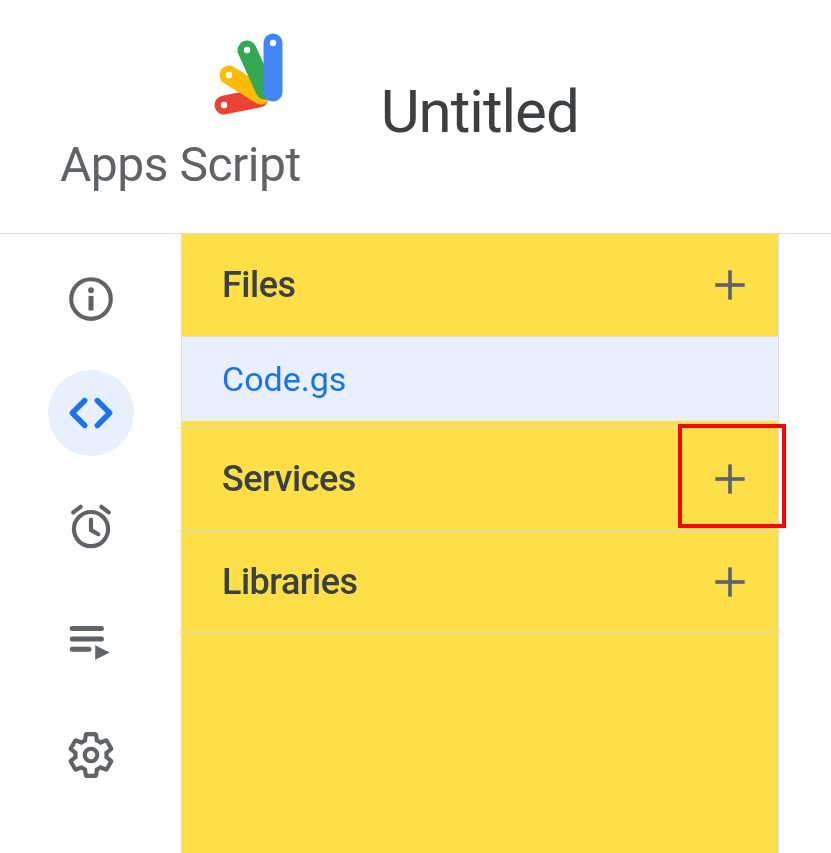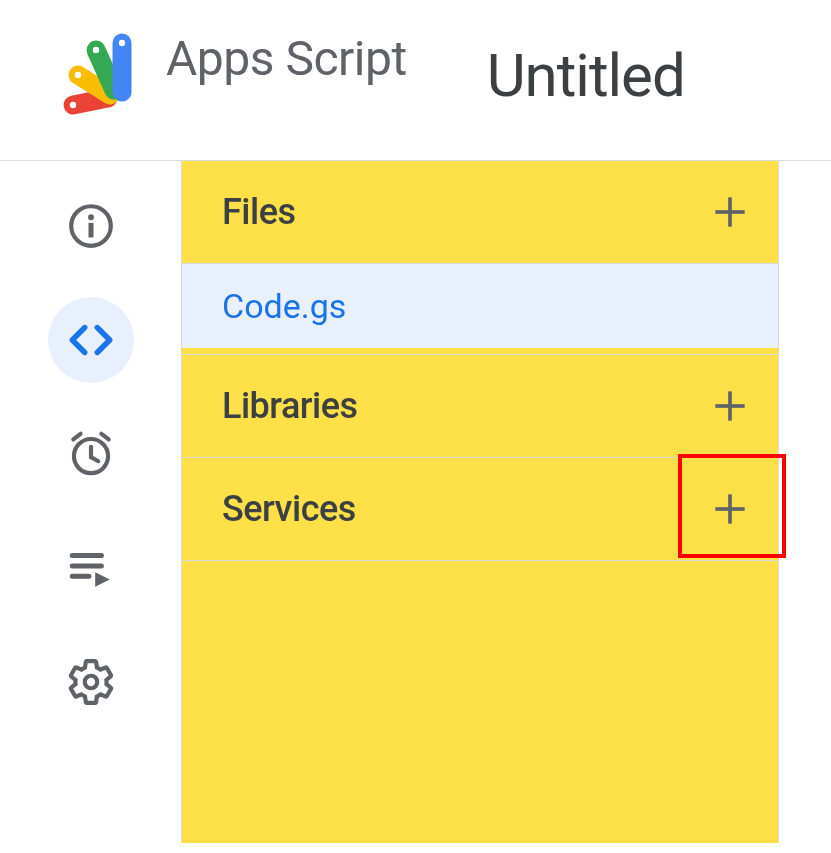--- a/index.html
+++ b/index.html
@@ -4,21 +4,21 @@
 <style>
   * { box-sizing: border-box; margin: 0; padding: 0; }
   html, body { width: 831px; height: 853px; font-family: 'Google Sans', 'Roboto', Arial, sans-serif; background: #fff; overflow: hidden; }
 
   .header {
     display: flex;
     align-items: center;
     padding: 30px 40px 40px 60px;
     gap: 20px;
   }
-  .logo-wrap { display: flex; align-items: flex-start; gap: 16px; }
+  .logo-wrap { display: flex; align-items: flex-end; gap: 16px; flex-direction: column; }
   .logo { width: 90px; height: 90px; position: relative; flex-shrink: 0; }
   .app-name { font-size: 48px; font-weight: 400; color: #5f6368; letter-spacing: -0.5px; }
   .project-title { font-size: 60px; font-weight: 400; color: #3c4043; margin-left: 60px; letter-spacing: -1px; }
 
   .body {
     display: flex;
     border-top: 1px solid #dadce0;
     height: calc(100% - 170px);
   }
 
@@ -177,43 +177,43 @@
           <svg viewBox="0 0 24 24">
             <line x1="12" y1="4" x2="12" y2="20" stroke="#5f6368" stroke-width="2"></line>
             <line x1="4" y1="12" x2="20" y2="12" stroke="#5f6368" stroke-width="2"></line>
           </svg>
         </div>
       </div>
     </div>
 
     <div class="file-list section">
       <div class="file-item selected">Code.gs</div>
-    </div>
-
-    <div class="section">
-      <div class="section-header">
-        <div class="section-title">Libraries</div>
-        <div class="add-button">
-          <svg viewBox="0 0 24 24">
-            <line x1="12" y1="4" x2="12" y2="20" stroke="#5f6368" stroke-width="2"></line>
-            <line x1="4" y1="12" x2="20" y2="12" stroke="#5f6368" stroke-width="2"></line>
-          </svg>
-        </div>
-      </div>
     </div>
 
     <div class="section services">
       <div class="section-header">
         <div class="section-title">Services</div>
         <div class="add-button">
           <svg viewBox="0 0 24 24">
             <line x1="12" y1="4" x2="12" y2="20" stroke="#5f6368" stroke-width="2"></line>
             <line x1="4" y1="12" x2="20" y2="12" stroke="#5f6368" stroke-width="2"></line>
           </svg>
         </div>
         <div class="highlight-box" style="right:-8px; top:-4px; width:108px; height:104px;"></div>
       </div>
     </div>
 
+    <div class="section">
+      <div class="section-header">
+        <div class="section-title">Libraries</div>
+        <div class="add-button">
+          <svg viewBox="0 0 24 24">
+            <line x1="12" y1="4" x2="12" y2="20" stroke="#5f6368" stroke-width="2"></line>
+            <line x1="4" y1="12" x2="20" y2="12" stroke="#5f6368" stroke-width="2"></line>
+          </svg>
+        </div>
+      </div>
+    </div>
+
   </div>
 
   <div class="content-area"></div>
 </div>
 
 </body></html>

